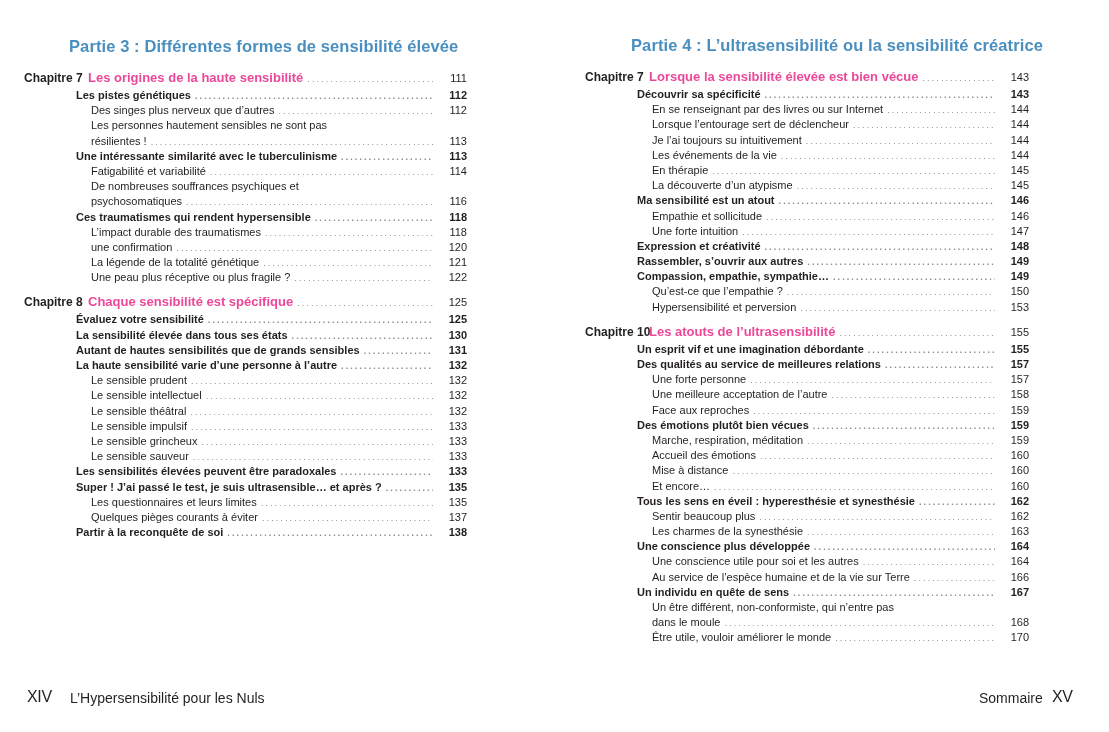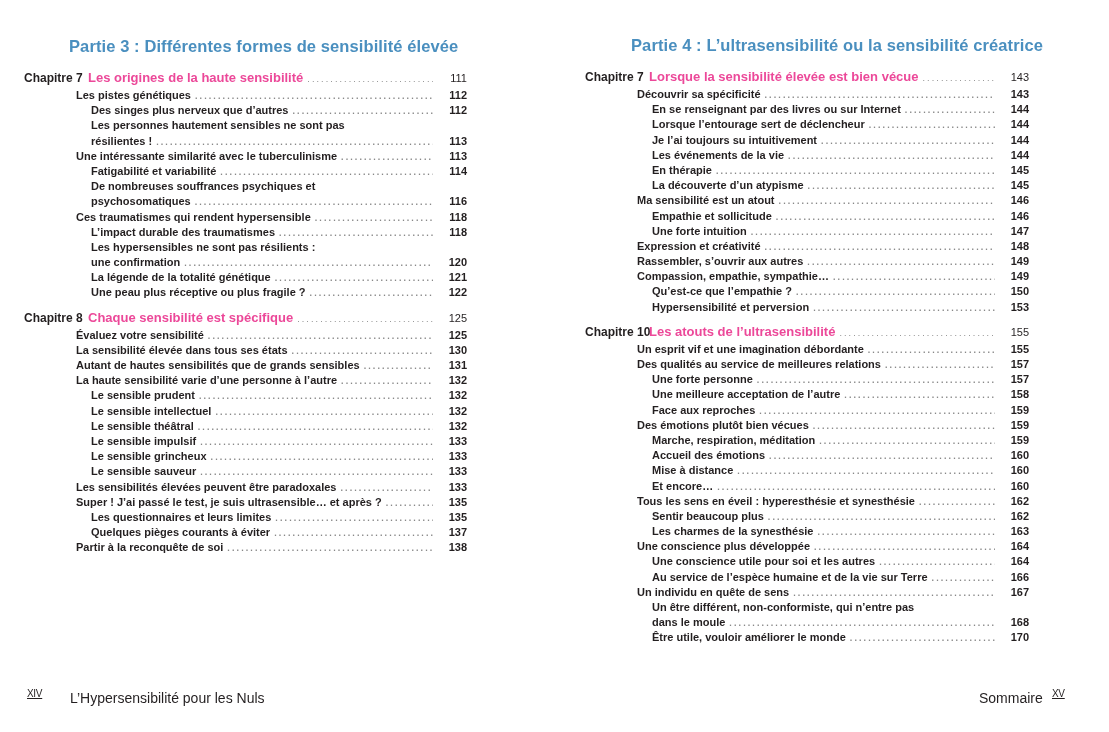--- a/index.html
+++ b/index.html
@@ -24,31 +24,31 @@
     flex:1 1 auto; overflow:hidden; color:#888; font-size:9px; letter-spacing:1.6px;
     height:15.2px;
   }
   .row .dots::before {
     content:". . . . . . . . . . . . . . . . . . . . . . . . . . . . . . . . . . . . . . . . . . . . . . . . . . . . . . . . . . . . . . . . . . . . . . . . . . . . . . . . . . . . . . . . . . . . . . . . . .";
     letter-spacing:-0.2px;
   }
   .row .page-num { flex:0 0 auto; width:30px; text-align:right; padding-left:4px; }
   .row.nodots .dots { visibility:hidden; }
   .row.lvl1 { padding-left:52px; font-weight:bold; }
-  .row.lvl2 { padding-left:67px; font-weight:bold; }
+  .row.lvl2 { padding-left:67px; font-weight:normal; }
   .row.chapter { height:18px; line-height:18px; margin-bottom:1px; }
   .row.chapter .chap-prefix {
     flex:0 0 auto; width:49px; font-size:12px; font-weight:bold; color:#231f20;
     text-align:right; padding-right:15px;
   }
   .row.chapter .chap-title { flex:0 0 auto; font-size:13px; font-weight:bold; color:#ec4899; padding-right:4px; }
   .row.chapter .dots { height:18px; }
   .spacer { height:8px; }
   .footer { position:absolute; top:690px; font-size:14px; white-space:nowrap; }
-  .folio { position:absolute; top:688px; font-size:10px; white-space:nowrap; letter-spacing:-0.3px;text-decoration:underline; }
+  .folio { position:absolute; top:688px; font-size:16px; white-space:nowrap; letter-spacing:-0.3px; }
 </style>
 </head>
 <body>
 
 <div class="page page-left">
   <div class="part-title" style="left:69px; top:37px;">Partie 3 : Différentes formes de sensibilité élevée</div>
   <div class="toc" style="left:24px; top:69px; width:443px;" id="toc-left">
       <div class="row chapter">
         <span class="chap-prefix">Chapitre 7</span>
         <span class="chap-title">Les origines de la haute sensibilité</span>
@@ -97,25 +97,20 @@
       </div>
       <div class="row lvl1">
         <span class="label">Ces traumatismes qui rendent hypersensible</span>
         <span class="dots"></span>
         <span class="page-num">118</span>
       </div>
       <div class="row lvl2">
         <span class="label">L’impact durable des traumatismes</span>
         <span class="dots"></span>
         <span class="page-num">118</span>
-      </div>
-      <div class="row lvl2 nodots">
-        <span class="label">Les hypersensibles ne sont pas résilients :</span>
-        <span class="dots"></span>
-        <span class="page-num"></span>
       </div>
       <div class="row lvl2">
         <span class="label">une confirmation</span>
         <span class="dots"></span>
         <span class="page-num">120</span>
       </div>
       <div class="row lvl2">
         <span class="label">La légende de la totalité génétique</span>
         <span class="dots"></span>
         <span class="page-num">121</span>

